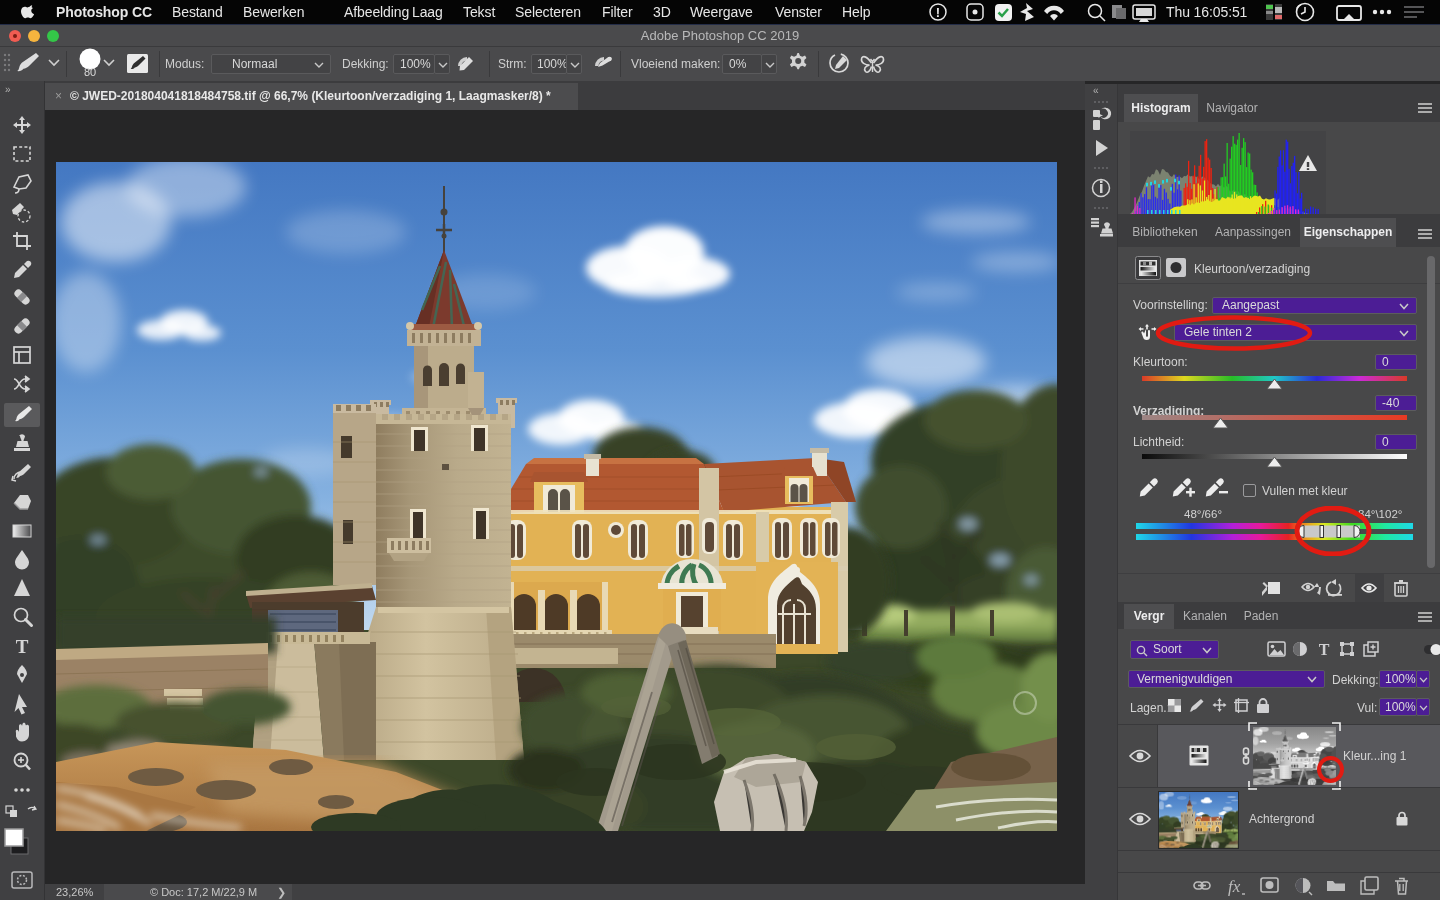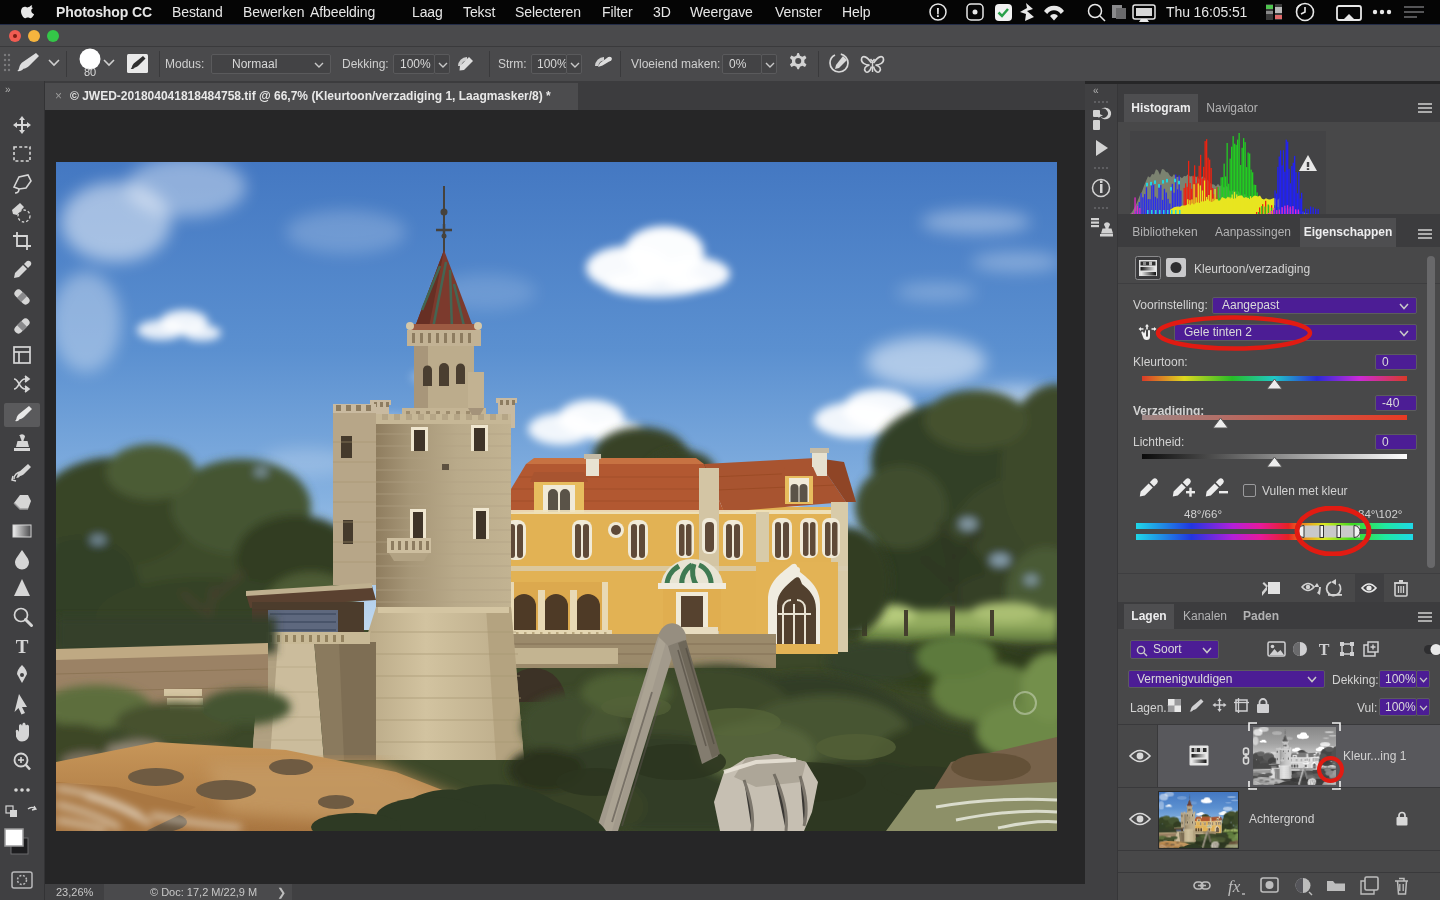--- a/index.html
+++ b/index.html
@@ -31,21 +31,21 @@
 .inbox{position:absolute;background:#4c1d95;border:1px solid #5c5c5e;border-radius:2px;color:#dadada;font-size:12px;box-sizing:border-box;}
 .rowlbl{position:absolute;color:#d2d2d2;font-size:12px;}
 </style></head>
 <body>
 <div id="app">
 
   <div id="menubar" class="abs">
     <div class="mi" style="left:56px;font-weight:bold;">Photoshop CC</div>
     <div class="mi" style="left:172px;">Bestand</div>
     <div class="mi" style="left:243px;">Bewerken</div>
-    <div class="mi" style="left:310px;">Afbeelding</div>
+    <div class="mi" style="left:344px;">Afbeelding</div>
     <div class="mi" style="left:412px;">Laag</div>
     <div class="mi" style="left:463px;">Tekst</div>
     <div class="mi" style="left:515px;">Selecteren</div>
     <div class="mi" style="left:602px;">Filter</div>
     <div class="mi" style="left:653px;">3D</div>
     <div class="mi" style="left:690px;">Weergave</div>
     <div class="mi" style="left:775px;">Venster</div>
     <div class="mi" style="left:842px;">Help</div>
     <div class="mi" style="left:1166px;font-size:14px;">Thu 16:05:51</div>
     <svg class="abs" style="left:920px;top:0;" width="520" height="24" viewBox="0 0 520 24">
@@ -93,20 +93,21 @@
     <svg class="abs" style="left:21px;top:4px;" width="16" height="16" viewBox="0 0 18 18">
       <path fill="#e8e8e8" d="M12.4 1.5c.1 1-.3 2-.9 2.7-.6.7-1.6 1.3-2.6 1.2-.1-1 .4-2 1-2.7.6-.7 1.7-1.2 2.5-1.2zM15 13.5c-.5 1.1-.7 1.6-1.3 2.5-.9 1.3-2.1 2.9-3.6 2.9-1.3 0-1.7-.9-3.4-.9-1.7 0-2.1.9-3.4.9C1.8 19 .7 17.6-.2 16.3-2.6 12.7-2.9 8.5-1.5 6.3c1-1.6 2.5-2.5 4-2.5 1.5 0 2.4.9 3.6.9 1.2 0 1.9-.9 3.6-.9 1.3 0 2.7.7 3.6 1.9-3.2 1.7-2.7 6.3 1.7 7.8z" transform="translate(2,0) scale(.85)"></path>
     </svg>
   </div>
 
   <div id="titlebar" class="abs">
     <div class="tl" style="left:9px;background:#f05c52;"></div>
     <div class="tl" style="left:28px;background:#f6b43e;"></div>
     <div class="tl" style="left:47px;background:#34c648;"></div>
     <div style="position:absolute;left:13px;top:9px;width:4px;height:4px;border-radius:2px;background:#7a1d14;"></div>
+    <div id="title-text">Adobe Photoshop CC 2019</div>
   </div>
 
   <div id="optionsbar" class="abs">
     <svg class="abs" style="left:0;top:0;" width="900" height="34" viewBox="0 0 900 34">
       <g fill="#7a7a7c">
           <circle cx="5" cy="8" r="1.2"></circle>
           <circle cx="9" cy="8" r="1.2"></circle>
           <circle cx="5" cy="13" r="1.2"></circle>
           <circle cx="9" cy="13" r="1.2"></circle>
           <circle cx="5" cy="18" r="1.2"></circle>
@@ -1301,23 +1302,23 @@
             <g stroke="#d2d2d2" stroke-width="1.3">
               <line x1="4.5" y1="6" x2="4.5" y2="13"></line>
               <line x1="7" y1="6" x2="7" y2="13"></line>
               <line x1="9.5" y1="6" x2="9.5" y2="13"></line>
             </g>
           </g>
       </g>
     </svg>
 
     <div class="abs" style="left:0;top:518px;width:322px;height:27px;background:#3c3c3e;"></div>
-    <div class="abs" style="left:6px;top:520px;width:50px;height:25px;background:#4e4e50;color:#ededee;font-weight:bold;font-size:12px;text-align:center;line-height:25px;">Lagen</div>
+    <div class="abs" style="left:6px;top:520px;width:50px;height:25px;background:#4e4e50;color:#ededee;font-weight:bold;font-size:12px;text-align:center;line-height:25px;">Vergr</div>
     <div class="abs" style="left:56px;top:520px;width:62px;height:25px;color:#b2b2b3;font-size:12px;text-align:center;line-height:25px;">Kanalen</div>
-    <div class="abs" style="left:118px;top:520px;width:50px;height:25px;color:#b2b2b3;font-size:12px;text-align:center;line-height:25px;font-weight:bold;">Paden</div>
+    <div class="abs" style="left:118px;top:520px;width:50px;height:25px;color:#b2b2b3;font-size:12px;text-align:center;line-height:25px;">Paden</div>
     <svg class="abs" style="left:300px;top:527px;" width="14" height="12" viewBox="0 0 14 12">
         <g stroke="#c8c8c8" stroke-width="1.6">
           <line x1="0" y1="2" x2="14" y2="2"></line>
           <line x1="0" y1="6" x2="14" y2="6"></line>
           <line x1="0" y1="10" x2="14" y2="10"></line>
         </g>
       </svg>
 
     <div class="inbox" style="left:12px;top:556px;width:89px;height:19px;line-height:17px;padding-left:22px;">Soort
       <svg style="position:absolute;left:5px;top:4px;" width="12" height="12" viewBox="0 0 12 12">

